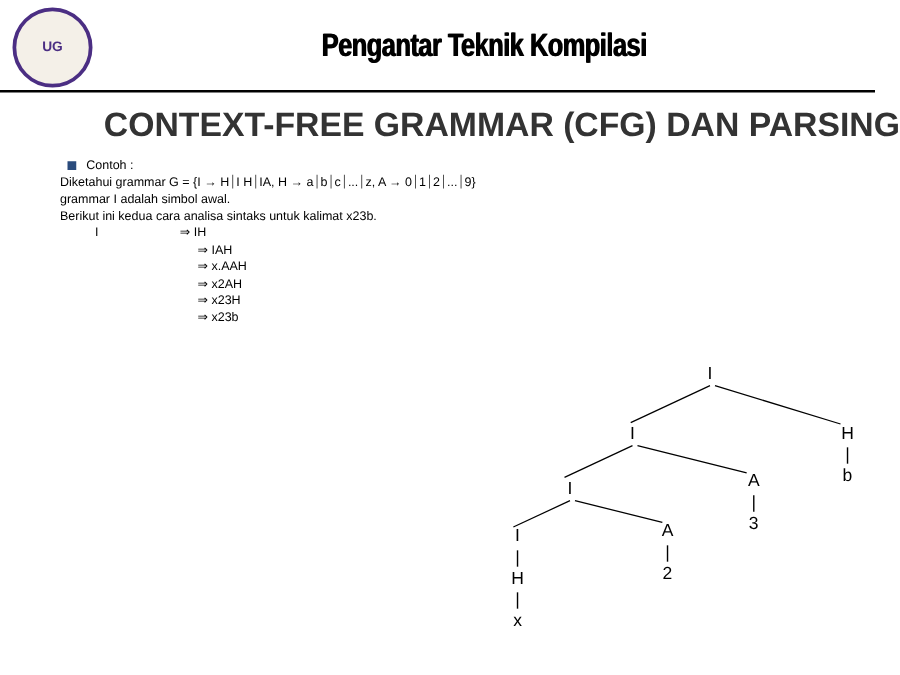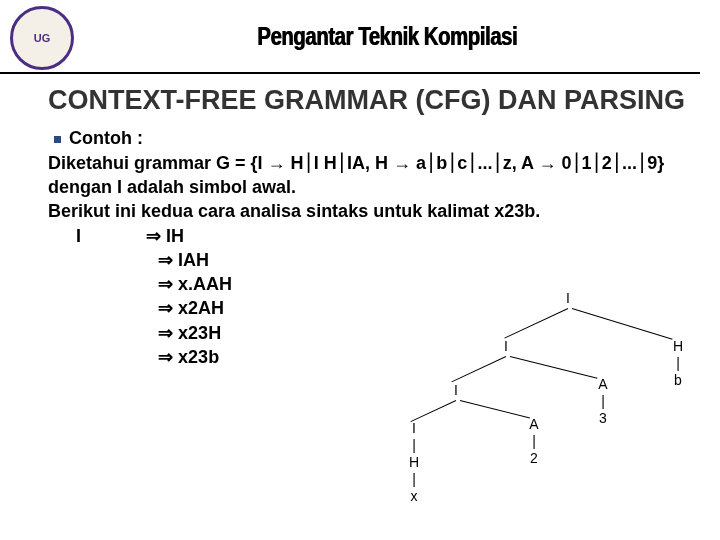--- a/index.html
+++ b/index.html
@@ -47,28 +47,28 @@
     letter-spacing: -0.5px;
     transform: scaleX(0.78);
   }
   .title {
     font-family: Verdana, sans-serif;
     font-weight: bold;
     font-size: 27px;
     color: #333;
     margin: 10px 0 10px 48px;
     line-height: 1.2;
+    text-align: right;
   }
   .content {
     font-family: Tahoma, Verdana, sans-serif;
-    font-size: 18px;
+    font-size: 10px;
     margin-left: 48px;
     margin-right: 15px;
     line-height: 1.35;
-    font-weight: bold;
   }
   .bullet {
     display: inline-block;
     width: 7px;
     height: 7px;
     background: #2a4b7c;
     margin: 0 8px 0 6px;
     vertical-align: middle;
   }
   .deriv-row {
@@ -102,21 +102,21 @@
   <div class="course-title">Pengantar Teknik Kompilasi</div>
 </div>
 
 <div class="title">CONTEXT-FREE GRAMMAR (CFG) DAN PARSING</div>
 
 <div class="content">
   <div>
     <span class="bullet"></span><span>Contoh :</span>
   </div>
   <div>Diketahui grammar G = {I → H⏐I H⏐IA,  H → a⏐b⏐c⏐...⏐z,  A → 0⏐1⏐2⏐...⏐9}</div>
-  <div>dengan I adalah simbol awal.</div>
+  <div>grammar I adalah simbol awal.</div>
   <div>Berikut ini kedua cara analisa sintaks untuk kalimat x23b.</div>
 
 
   <div>
     <div class="deriv-row"><span class="indent1"></span><span>I</span><span class="arrow-col" style="width:65px;"></span>⇒ <span>IH</span></div>
     <div class="deriv-row"><span class="arrow-col"></span>⇒ <span>IAH</span></div>
     <div class="deriv-row"><span class="arrow-col"></span>⇒ <span>x.AAH</span></div>
     <div class="deriv-row"><span class="arrow-col"></span>⇒ <span>x2AH</span></div>
     <div class="deriv-row"><span class="arrow-col"></span>⇒ <span>x23H</span></div>
     <div class="deriv-row"><span class="arrow-col"></span>⇒ <span>x23b</span></div>

